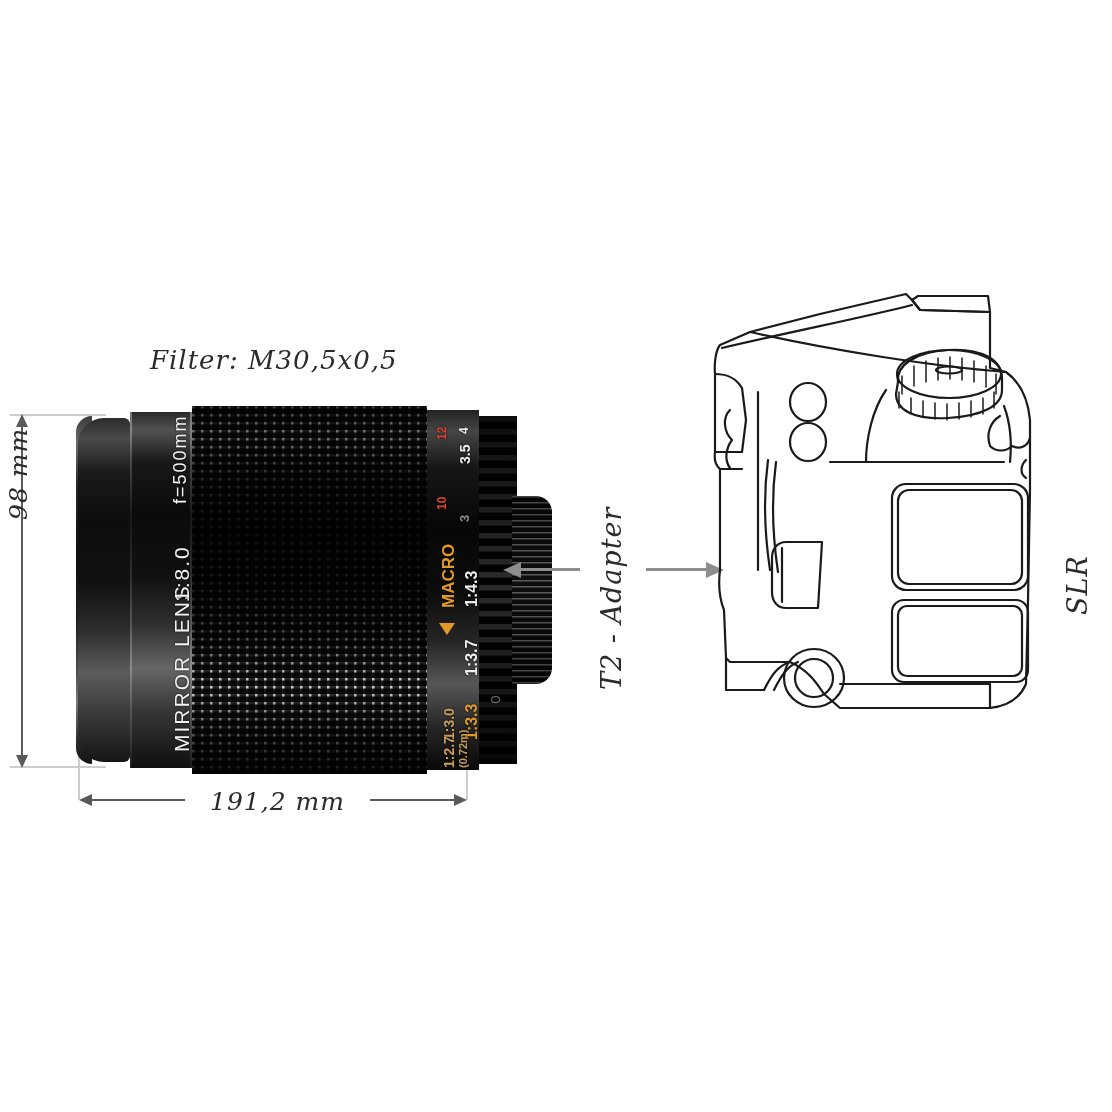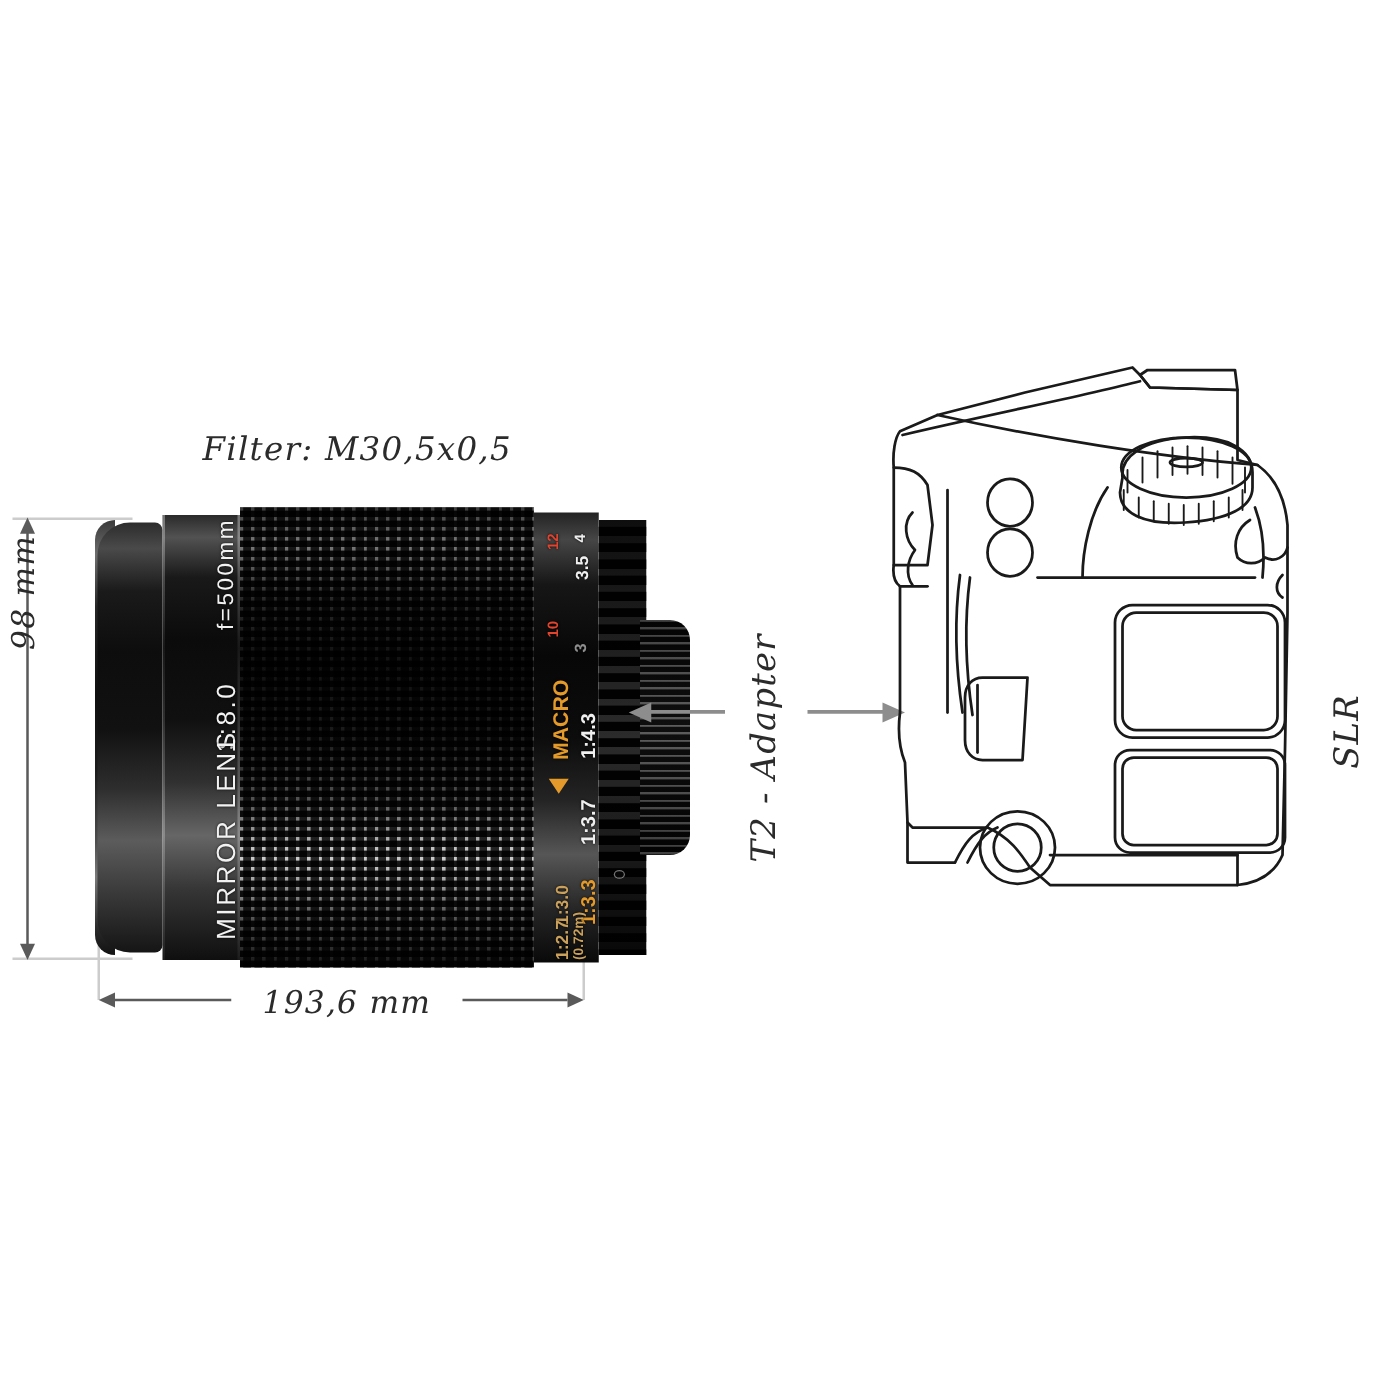--- a/index.html
+++ b/index.html
@@ -20,21 +20,20 @@
     font-style: italic;
     color: #2b2b2b;
     white-space: nowrap;
     letter-spacing: 1px;
   }
 
   
   #filter-caption {
     position: absolute; left: 150px; top: 345px;
     font-size: 26px;
-    margin-left: 12px;
   }
 
   
   .dim-ext {
     position: absolute; background: #cccccc;
   }
   .dim-line {
     position: absolute; background: #5a5a5a;
   }
   .arrow-head {
@@ -234,21 +233,21 @@
   <div class="arrow-head ah-up" style="left:16px; top:414px;"></div>
   <div class="arrow-head ah-down" style="left:16px; top:755px;"></div>
   <div id="dim-height-label" class="script">98 mm</div>
 
   <div class="dim-ext" style="left:78px; top:700px; width:2px; height:100px;"></div>
   <div class="dim-ext" style="left:466px; top:700px; width:2px; height:100px;"></div>
   <div class="dim-line" style="left:92px; top:799px; width:93px; height:2px;"></div>
   <div class="dim-line" style="left:370px; top:799px; width:84px; height:2px;"></div>
   <div class="arrow-head ah-left" style="left:79px; top:794px;"></div>
   <div class="arrow-head ah-right" style="left:454px; top:794px;"></div>
-  <div id="dim-width-label" class="script">193,6 mm</div>
+  <div id="dim-width-label" class="script">191,2 mm</div>
 
   <div id="lens">
 
     <div class="lens-seg" id="lens-hood-lip"></div>
     <div class="lens-seg" id="lens-hood"></div>
 
     <div class="lens-seg" id="lens-namering"></div>
     <div class="ring-edge" style="left:70px;"></div>
     <div class="ring-edge" style="left:130px;"></div>
 

